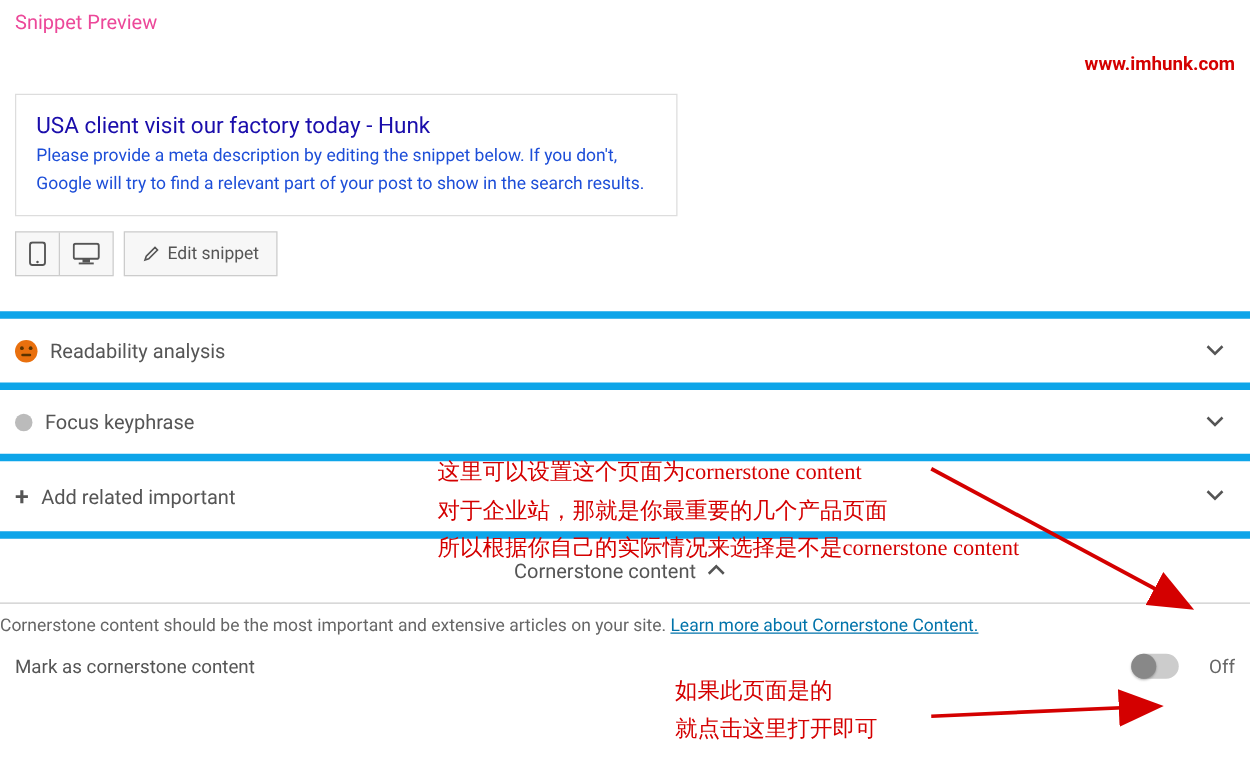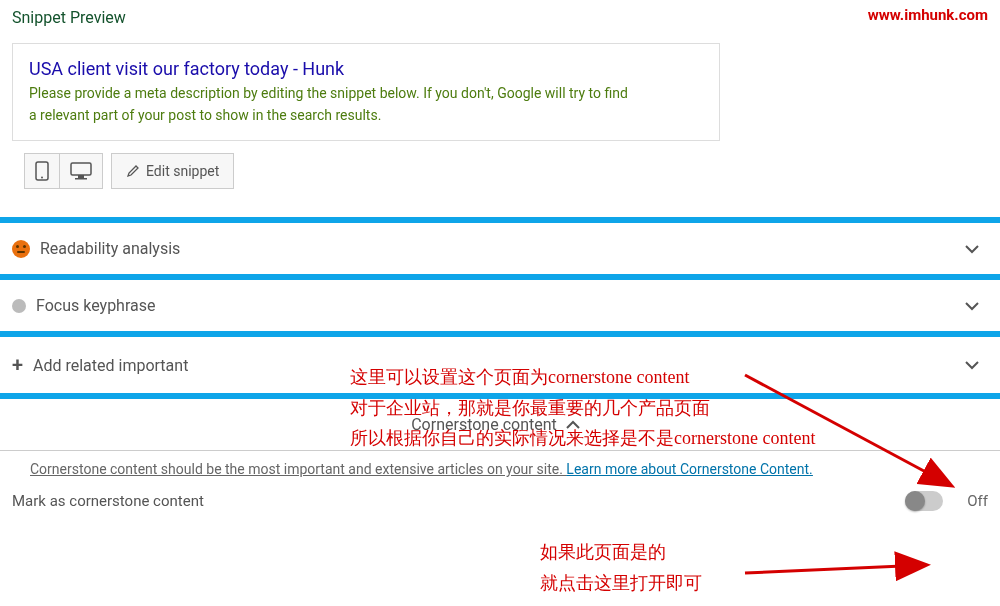--- a/index.html
+++ b/index.html
@@ -7,51 +7,51 @@
     font-family: -apple-system, BlinkMacSystemFont, "Segoe UI", Roboto, "Helvetica Neue", Arial, sans-serif;
     font-size: 14px;
     color: #333;
     background: #fff;
     width: 1000px;
     height: 606px;
     position: relative;
     overflow: hidden;
   }
   .header-row { display:flex; justify-content:space-between; align-items:flex-start; padding: 8px 12px 0 12px;}
-  .snippet-title { font-size: 16px; color: #14532d; font-weight: 400; }
+  .snippet-title { font-size: 16px; color: #ec4899; font-weight: 400; }
   .logo { text-align:right; line-height:1; }
   .logo .brand { font-size: 30px; font-weight: 900; letter-spacing: -1px; color:#000; display:flex; align-items:flex-start;}
   .logo .brand .bar { display:inline-block; width:14px; margin-right:2px; }
   .logo .brand .bar span { display:block; height:9px; }
   .logo .brand .bar .top { background:#5bc0de; }
   .logo .brand .bar .bot { background:#000; height:18px; }
-  .logo .url { color:#d40000; font-weight:700; font-size:15px; }
-  .preview-box { margin: 16px 12px 12px 12px; border:1px solid #ddd; width: 708px; padding: 14px 16px; }
+  .logo .url { color:#d40000; font-weight:700; font-size:15px;margin-top:36px; }
+  .preview-box { margin: 16px 12px 12px 12px; border:1px solid #ddd; width: 530px; padding: 14px 16px; }
   .pv-title { color:#1a0dab; font-size:18px; margin-bottom:4px;}
   .pv-url { color:#006621; font-size:14px; margin-bottom:10px;}
-  .pv-desc { color:#4d7c0f; font-size:14px; line-height:1.55; max-width: 600px;}
-  .seg-row { margin: 10px 24px; display:flex; gap:8px; align-items:center; }
+  .pv-desc { color:#1d4ed8; font-size:14px; line-height:1.55; max-width: 600px;}
+  .seg-row { margin: 10px 12px; display:flex; gap:8px; align-items:center; }
   .seg { border:1px solid #ccc; background:#f7f7f7; display:flex; align-items:center; height:36px; }
   .seg .btn { padding:0 10px; display:flex; align-items:center; justify-content:center; height:34px; }
   .seg .btn + .btn { border-left:1px solid #ccc; }
   .seg.edit { padding:0 14px; gap:6px; color:#555; }
   .phone-icon svg, .desktop-icon svg, .pencil-icon svg { display:block; }
   .section { border-top:6px solid #0ea5e9; padding: 16px 12px 16px 12px; display:flex; align-items:center; justify-content:space-between; position:relative;}
   .section .left { display:flex; align-items:center; gap:10px; color:#555; font-size:16px;}
   .face { width:18px; height:18px; border-radius:50%; background:#e9700e; position:relative;}
   .face::before { content:""; position:absolute; width:3px; height:3px; background:#5a3300; border-radius:50%; top:5px; left:4px; box-shadow: 7px 0 0 #5a3300;}
   .face::after { content:""; position:absolute; width:8px; height:2px; background:#5a3300; border-radius:1px; top:11px; left:5px;}
   .dot-gray { width:14px; height:14px; border-radius:50%; background:#bbb;}
   .plus { font-size:20px; color:#555; font-weight:600; }
   .chev { width:32px; text-align:center; color:#555;}
   .chev svg { display:inline-block; }
   .annot { color:#d40000; font-family: KaiTi, STKaiti, serif; font-size:18px; line-height:1.7; position:absolute; }
   .annot1 { top: 362px; left: 350px; }
   .annot2 { top: 537px; left: 540px; }
-  .cornerstone-help { border-top:1px solid #ccc; padding: 10px 12px 4px 30px; color:#666; font-size:14px;text-decoration:underline;}
+  .cornerstone-help { border-top:1px solid #ccc; padding: 10px 12px 4px 0; color:#666; font-size:14px;}
   .cornerstone-help a { color:#0073aa; text-decoration:underline;}
   .toggle-row { padding: 10px 12px; display:flex; align-items:center; justify-content:space-between; color:#555; font-size:15px;}
   .toggle { display:flex; align-items:center; gap:24px; color:#666;padding-left:24px;}
   .switch { width:38px; height:20px; background:#ccc; border-radius:10px; position:relative;}
   .switch .knob { width:20px; height:20px; background:#888; border-radius:50%; position:absolute; left:0; top:0; box-shadow:0 1px 2px rgba(0,0,0,.3);}
   
   .arrow-svg { position:absolute; pointer-events:none; }
 </style>
 </head>
 <body>

